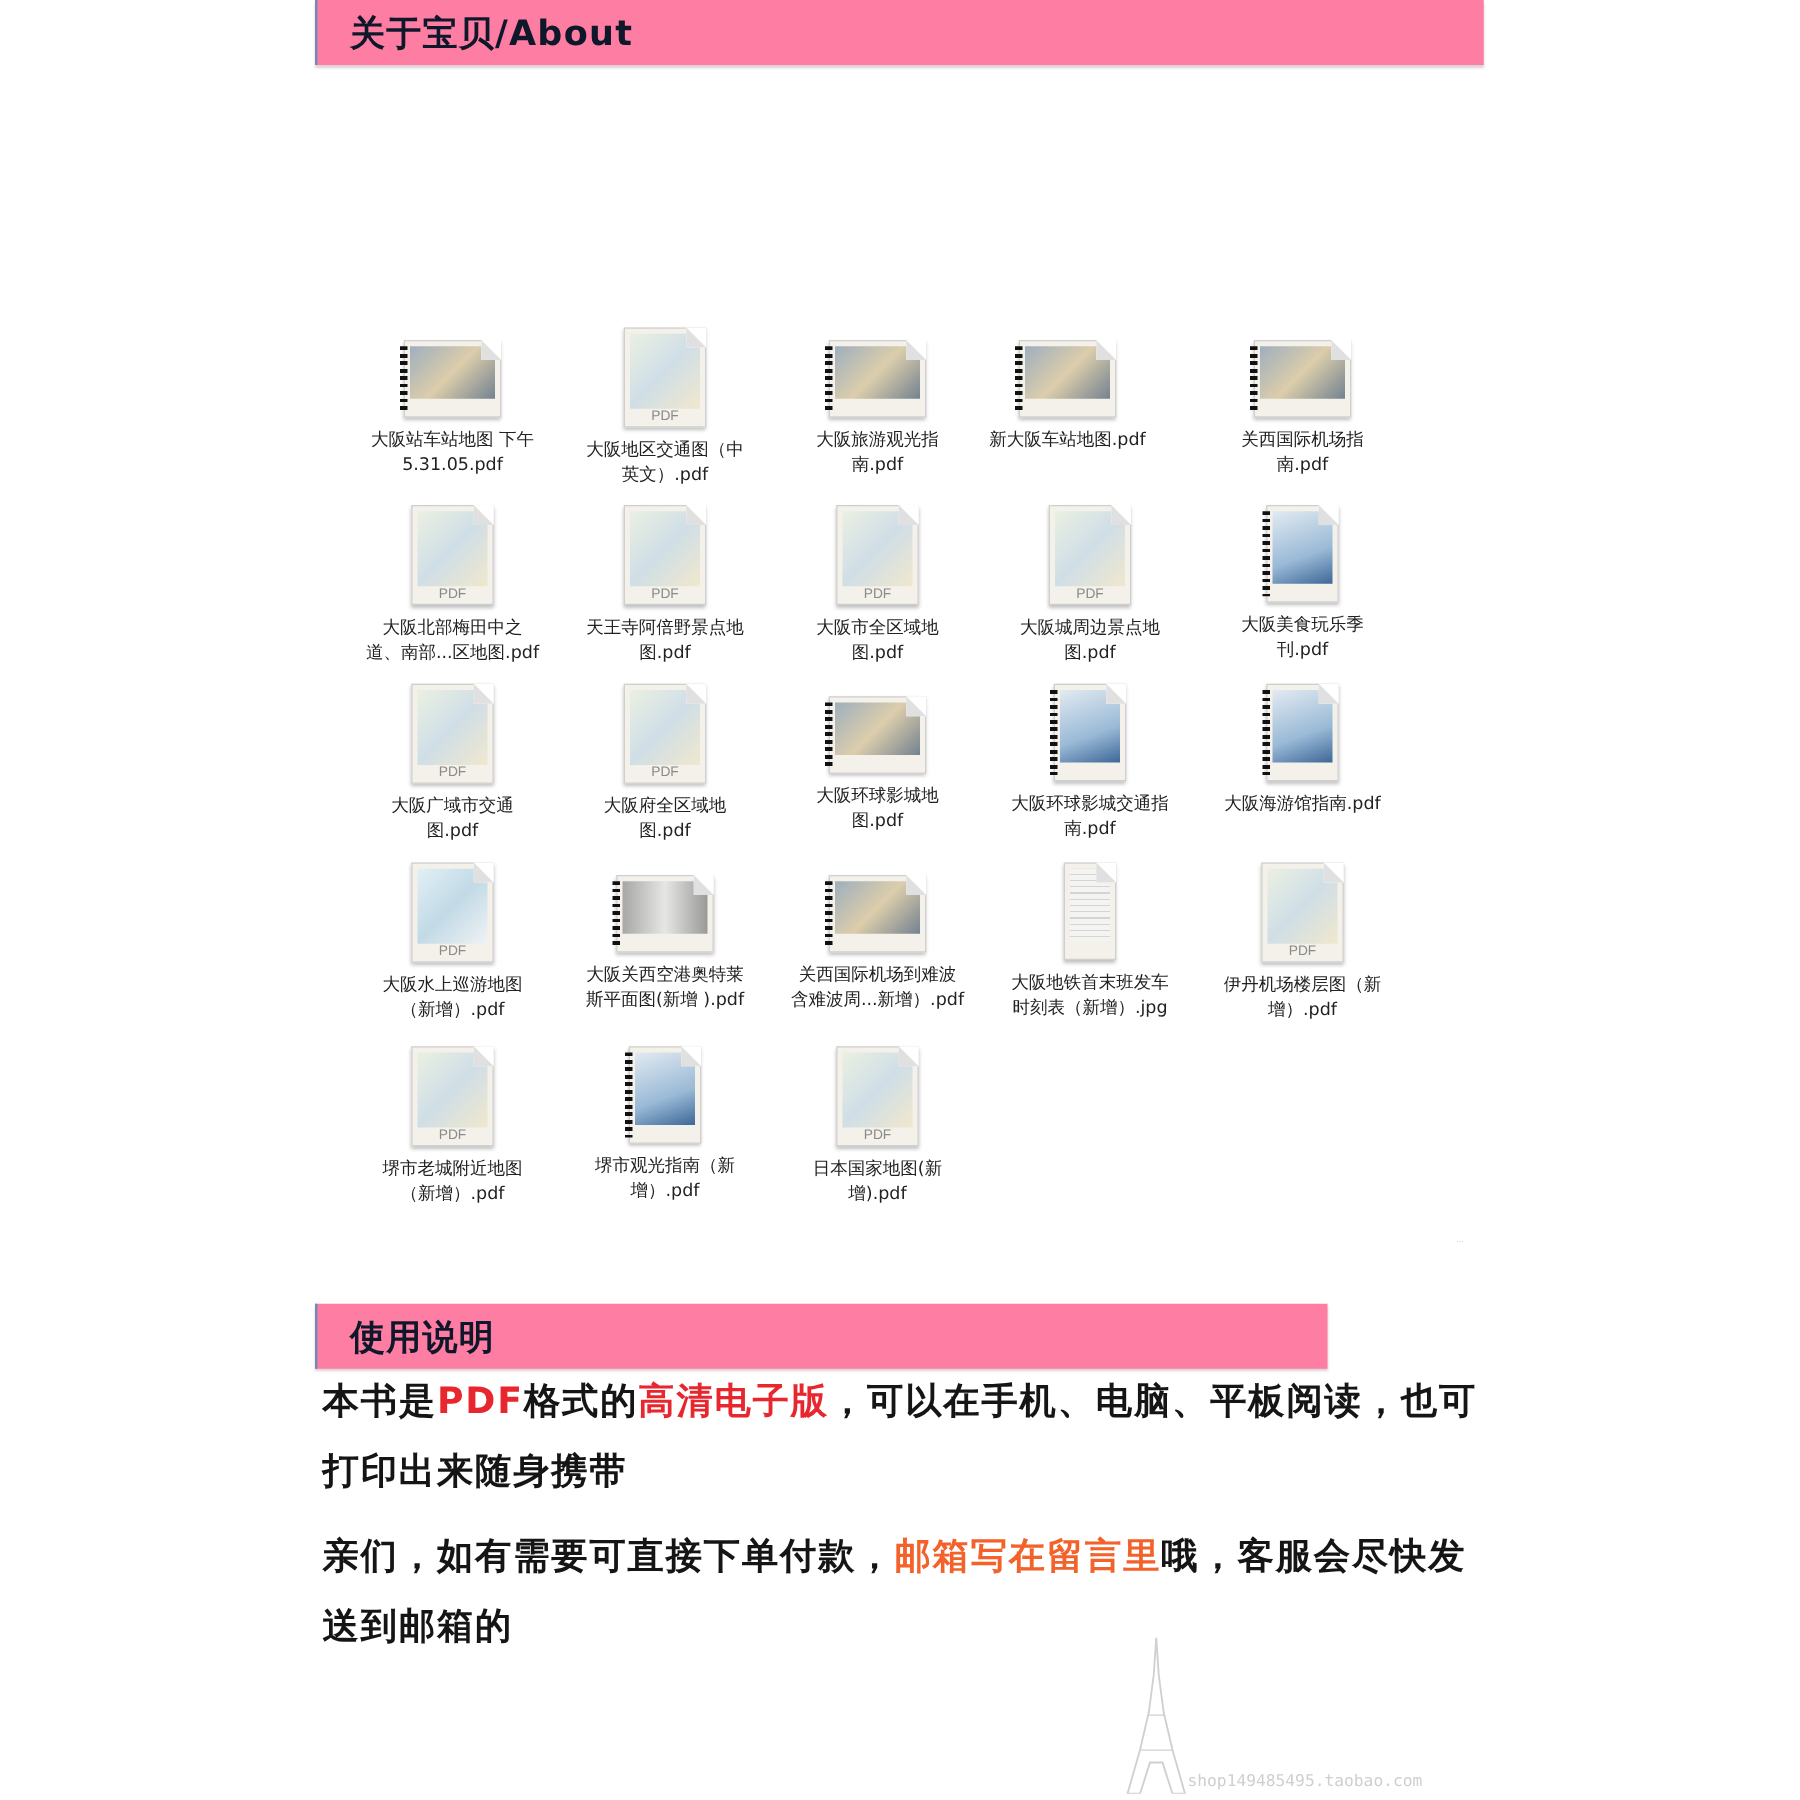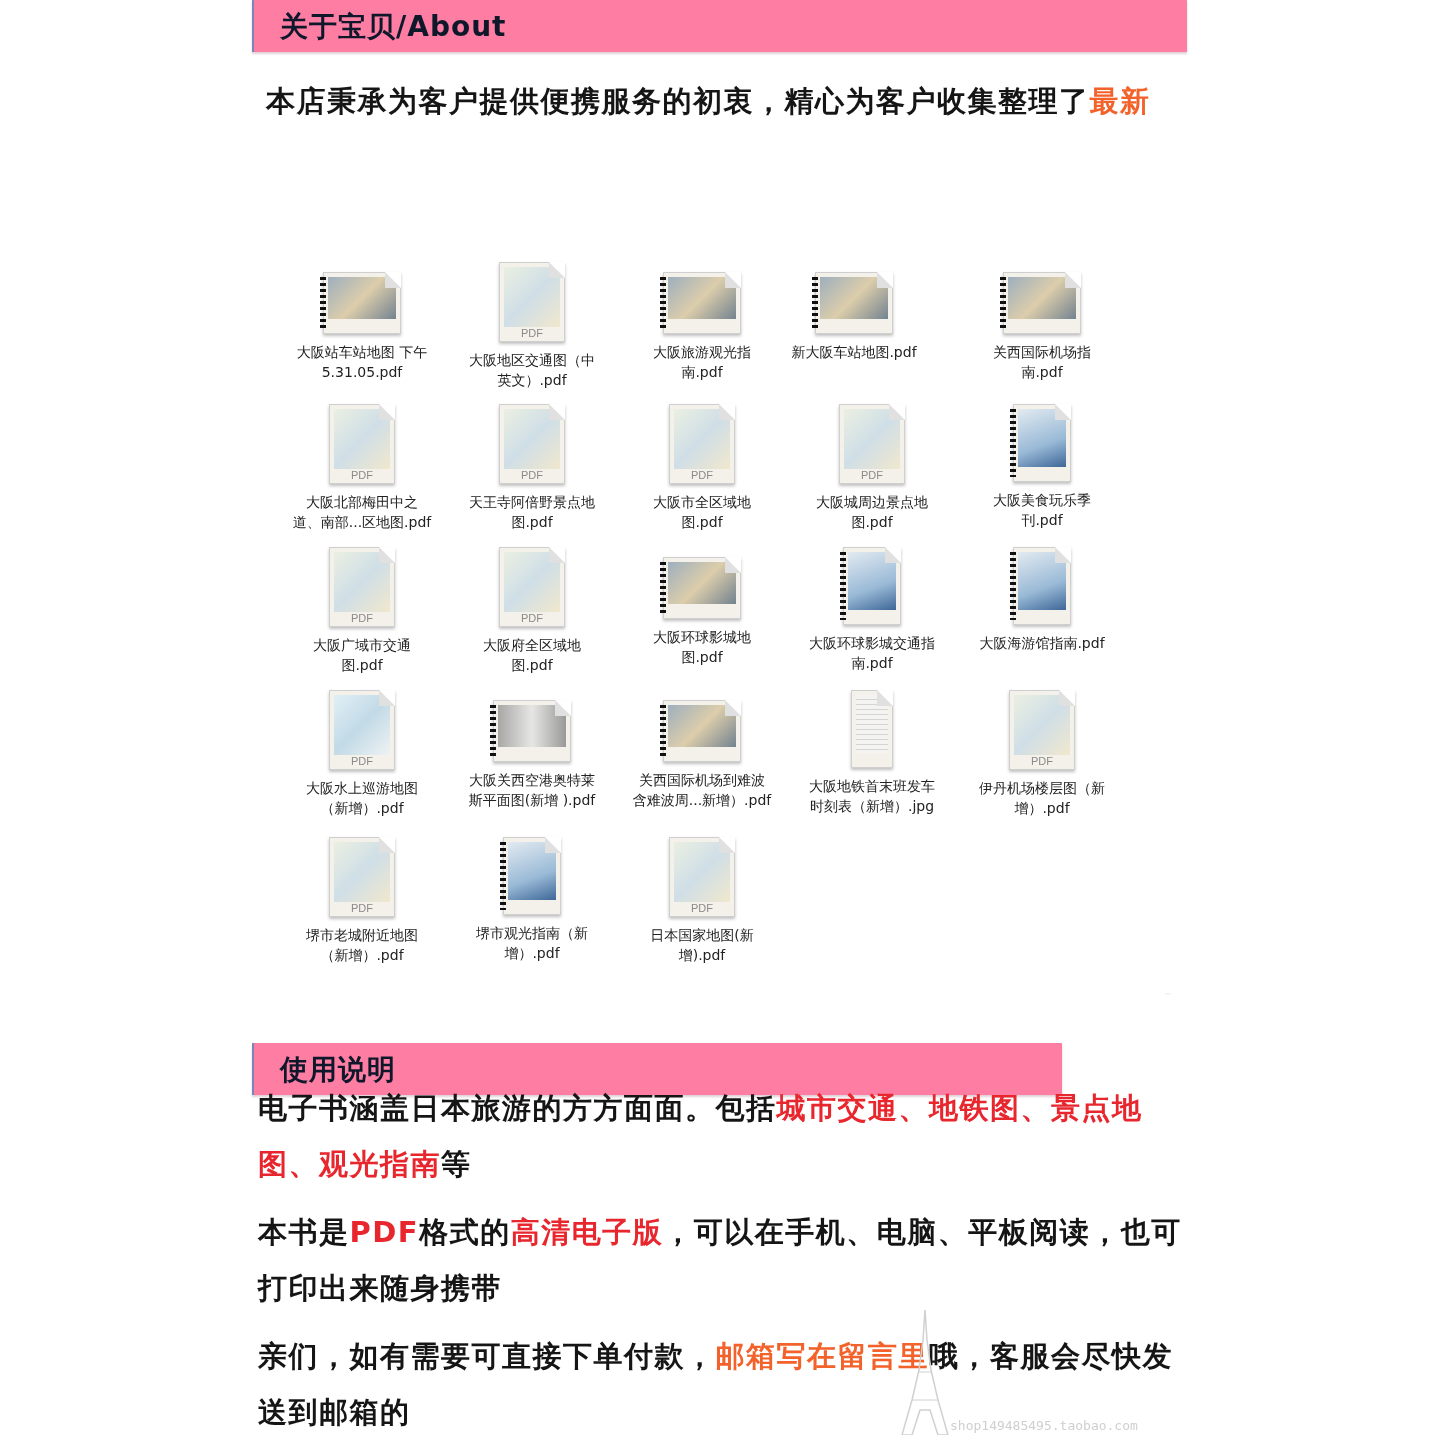--- a/index.html
+++ b/index.html
@@ -54,21 +54,20 @@
 </head>
 <body>
 
 <div class="page">
 
   <div class="section-header" id="hdr-about">
     <span class="title">关于宝贝/About</span>
   </div>
 
   <div class="para" id="intro">
-    <div class="l1"><span>本店秉承为客户提供便携服务的初衷，精心为客户收集整理了</span><span class="hl-orange">最新</span></div>
   </div>
 
   <div class="grid" id="file-grid">
       <div class="file" style="left: 0px; top: 0px;">
         <div class="thumb book">
           <div class="art" style="background: linear-gradient(135deg, rgb(143, 163, 182), rgb(216, 199, 160) 50%, rgb(93, 111, 128));"></div>
           <div class="spiral"></div>
           <div class="corner"></div>
         </div>
         <div class="name">
@@ -317,21 +316,20 @@
           <div>增).pdf</div>
         </div>
       </div>
     </div>
 
   <div class="section-header" id="hdr-usage">
     <span class="title">使用说明</span>
   </div>
 
   <div class="para" id="usage">
-    <p><span>电子书涵盖日本旅游的方方面面。包括</span><span class="hl-red">城市交通、地铁图、景点地图、观光指南</span><span>等</span></p>
     <div class="gap"></div>
     <p><span>本书是</span><span class="hl-red">PDF</span><span>格式的</span><span class="hl-red">高清电子版</span><span>，可以在手机、电脑、平板阅读，也可打印出来随身携带</span></p>
     <div class="gap"></div>
     <p><span>亲们，如有需要可直接下单付款，</span><span class="hl-orange">邮箱写在留言里</span><span>哦，客服会尽快发送到邮箱的</span></p>
   </div>
 </div>
 
 <div class="tiny-mark">···</div>
 
 <div class="watermark">

